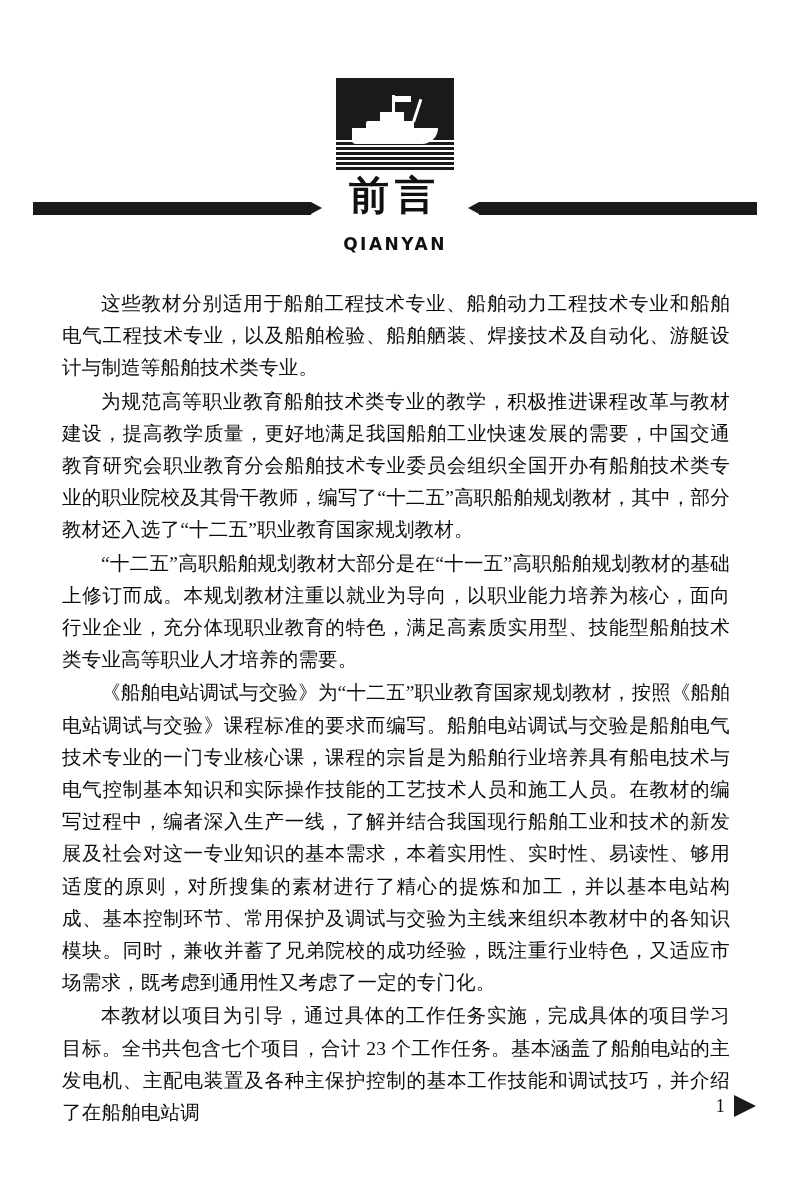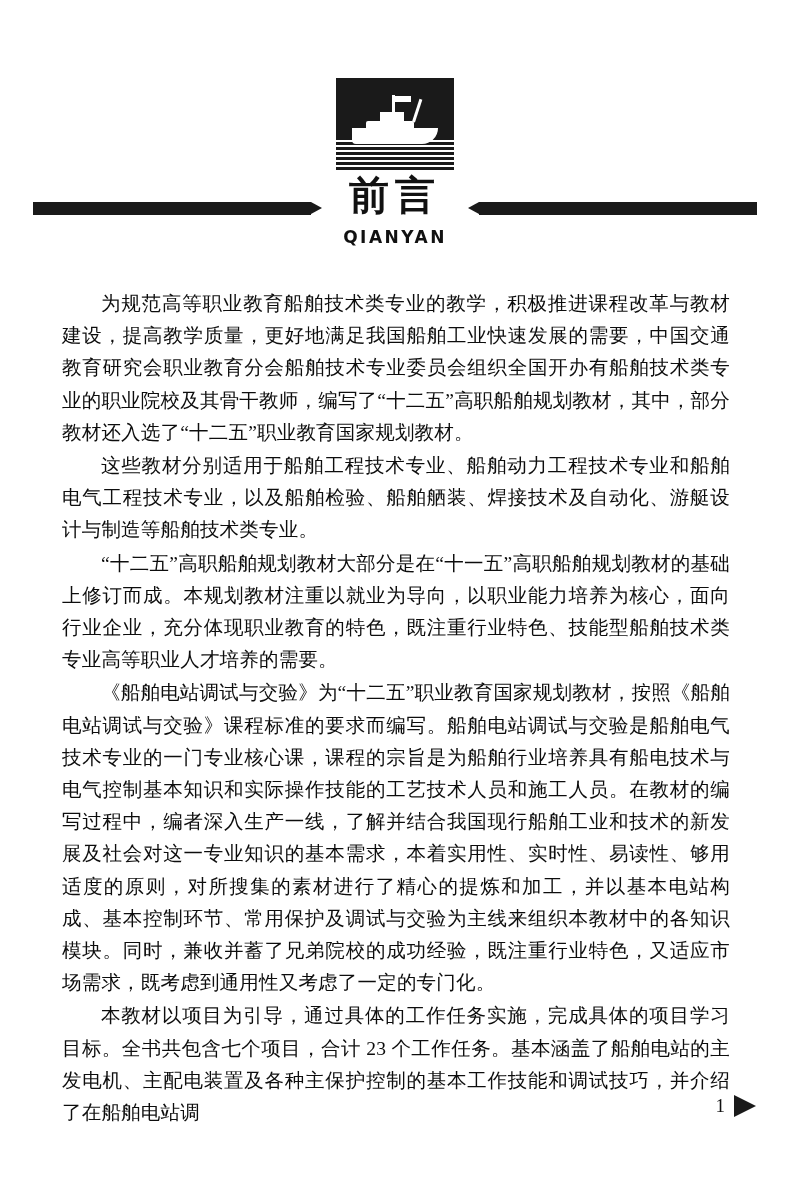--- a/index.html
+++ b/index.html
@@ -121,21 +121,21 @@
     line-height: 1.05;
     color: #111;
     margin-top: 4px;
   }
   .logo-subtitle {
     font-family: "DejaVu Sans", sans-serif;
     font-weight: bold;
     font-size: 17px;
     letter-spacing: 2.5px;
     color: #111;
-    margin-top: 11px;
+    margin-top: 18px;
   }
 
   .rule-left, .rule-right {
     position: absolute;
     top: 124px;
     height: 13px;
     background: #1a1a1a;
   }
   .rule-left {
     left: 33px;
@@ -224,23 +224,23 @@
         <div class="mast"></div>
         <div class="flag"></div>
         <div class="crane"></div>
       </div>
       <div class="logo-title">前言</div>
       <div class="logo-subtitle">QIANYAN</div>
     </div>
   </div>
 
   <div class="content">
+    <p>这些教材分别适用于船舶工程技术专业、船舶动力工程技术专业和船舶电气工程技术专业，以及船舶检验、船舶舾装、焊接技术及自动化、游艇设计与制造等船舶技术类专业。</p>
     <p>为规范高等职业教育船舶技术类专业的教学，积极推进课程改革与教材建设，提高教学质量，更好地满足我国船舶工业快速发展的需要，中国交通教育研究会职业教育分会船舶技术专业委员会组织全国开办有船舶技术类专业的职业院校及其骨干教师，编写了“十二五”高职船舶规划教材，其中，部分教材还入选了“十二五”职业教育国家规划教材。</p>
-    <p>这些教材分别适用于船舶工程技术专业、船舶动力工程技术专业和船舶电气工程技术专业，以及船舶检验、船舶舾装、焊接技术及自动化、游艇设计与制造等船舶技术类专业。</p>
-    <p>“十二五”高职船舶规划教材大部分是在“十一五”高职船舶规划教材的基础上修订而成。本规划教材注重以就业为导向，以职业能力培养为核心，面向行业企业，充分体现职业教育的特色，既注重行业特色、技能型船舶技术类专业高等职业人才培养的需要。</p>
+    <p>“十二五”高职船舶规划教材大部分是在“十一五”高职船舶规划教材的基础上修订而成。本规划教材注重以就业为导向，以职业能力培养为核心，面向行业企业，充分体现职业教育的特色，满足高素质实用型、技能型船舶技术类专业高等职业人才培养的需要。</p>
     <p>《船舶电站调试与交验》为“十二五”职业教育国家规划教材，按照《船舶电站调试与交验》课程标准的要求而编写。船舶电站调试与交验是船舶电气技术专业的一门专业核心课，课程的宗旨是为船舶行业培养具有船电技术与电气控制基本知识和实际操作技能的工艺技术人员和施工人员。在教材的编写过程中，编者深入生产一线，了解并结合我国现行船舶工业和技术的新发展及社会对这一专业知识的基本需求，本着实用性、实时性、易读性、够用适度的原则，对所搜集的素材进行了精心的提炼和加工，并以基本电站构成、基本控制环节、常用保护及调试与交验为主线来组织本教材中的各知识模块。同时，兼收并蓄了兄弟院校的成功经验，既注重行业特色，又适应市场需求，既考虑到通用性又考虑了一定的专门化。</p>
     <p>本教材以项目为引导，通过具体的工作任务实施，完成具体的项目学习目标。全书共包含七个项目，合计 23 个工作任务。基本涵盖了船舶电站的主发电机、主配电装置及各种主保护控制的基本工作技能和调试技巧，并介绍了在船舶电站调</p>
   </div>
 
   <div class="folio">
     <span class="num">1</span>
     <span class="arrow"></span>
   </div>
 
 </div>

